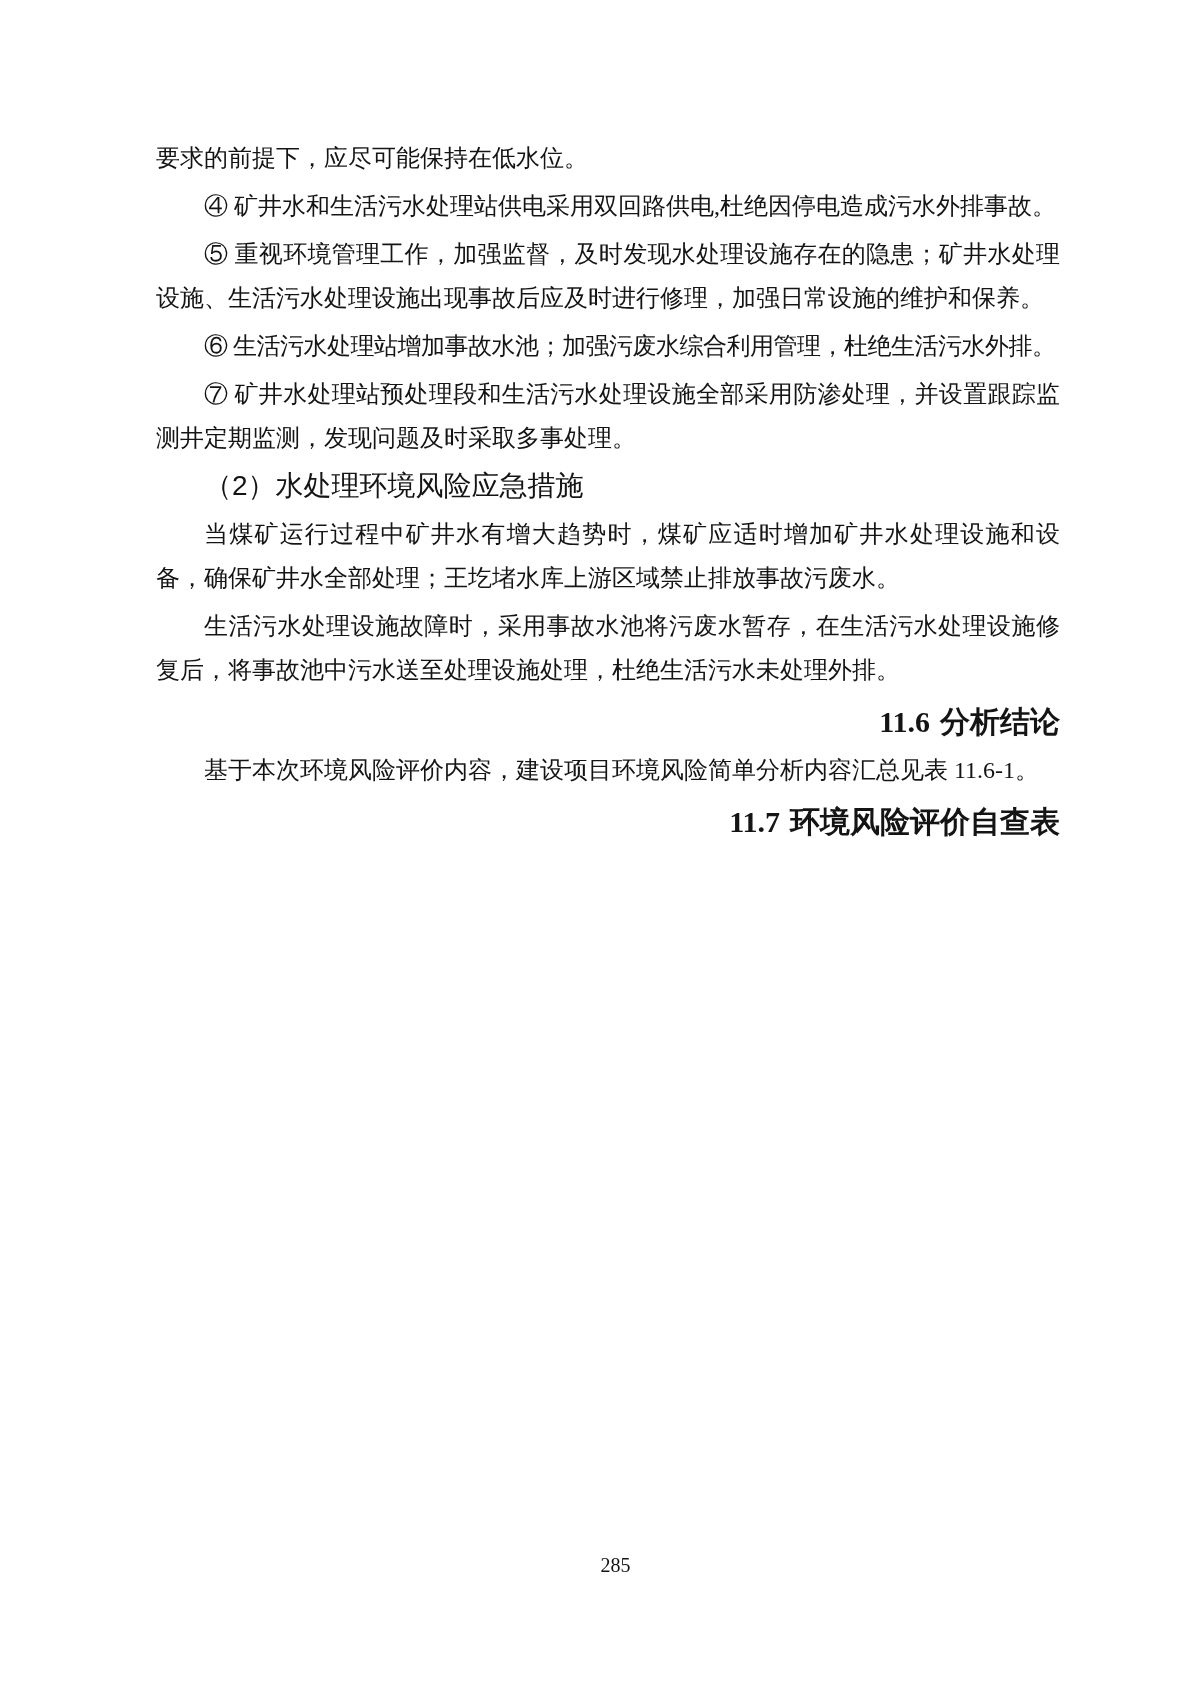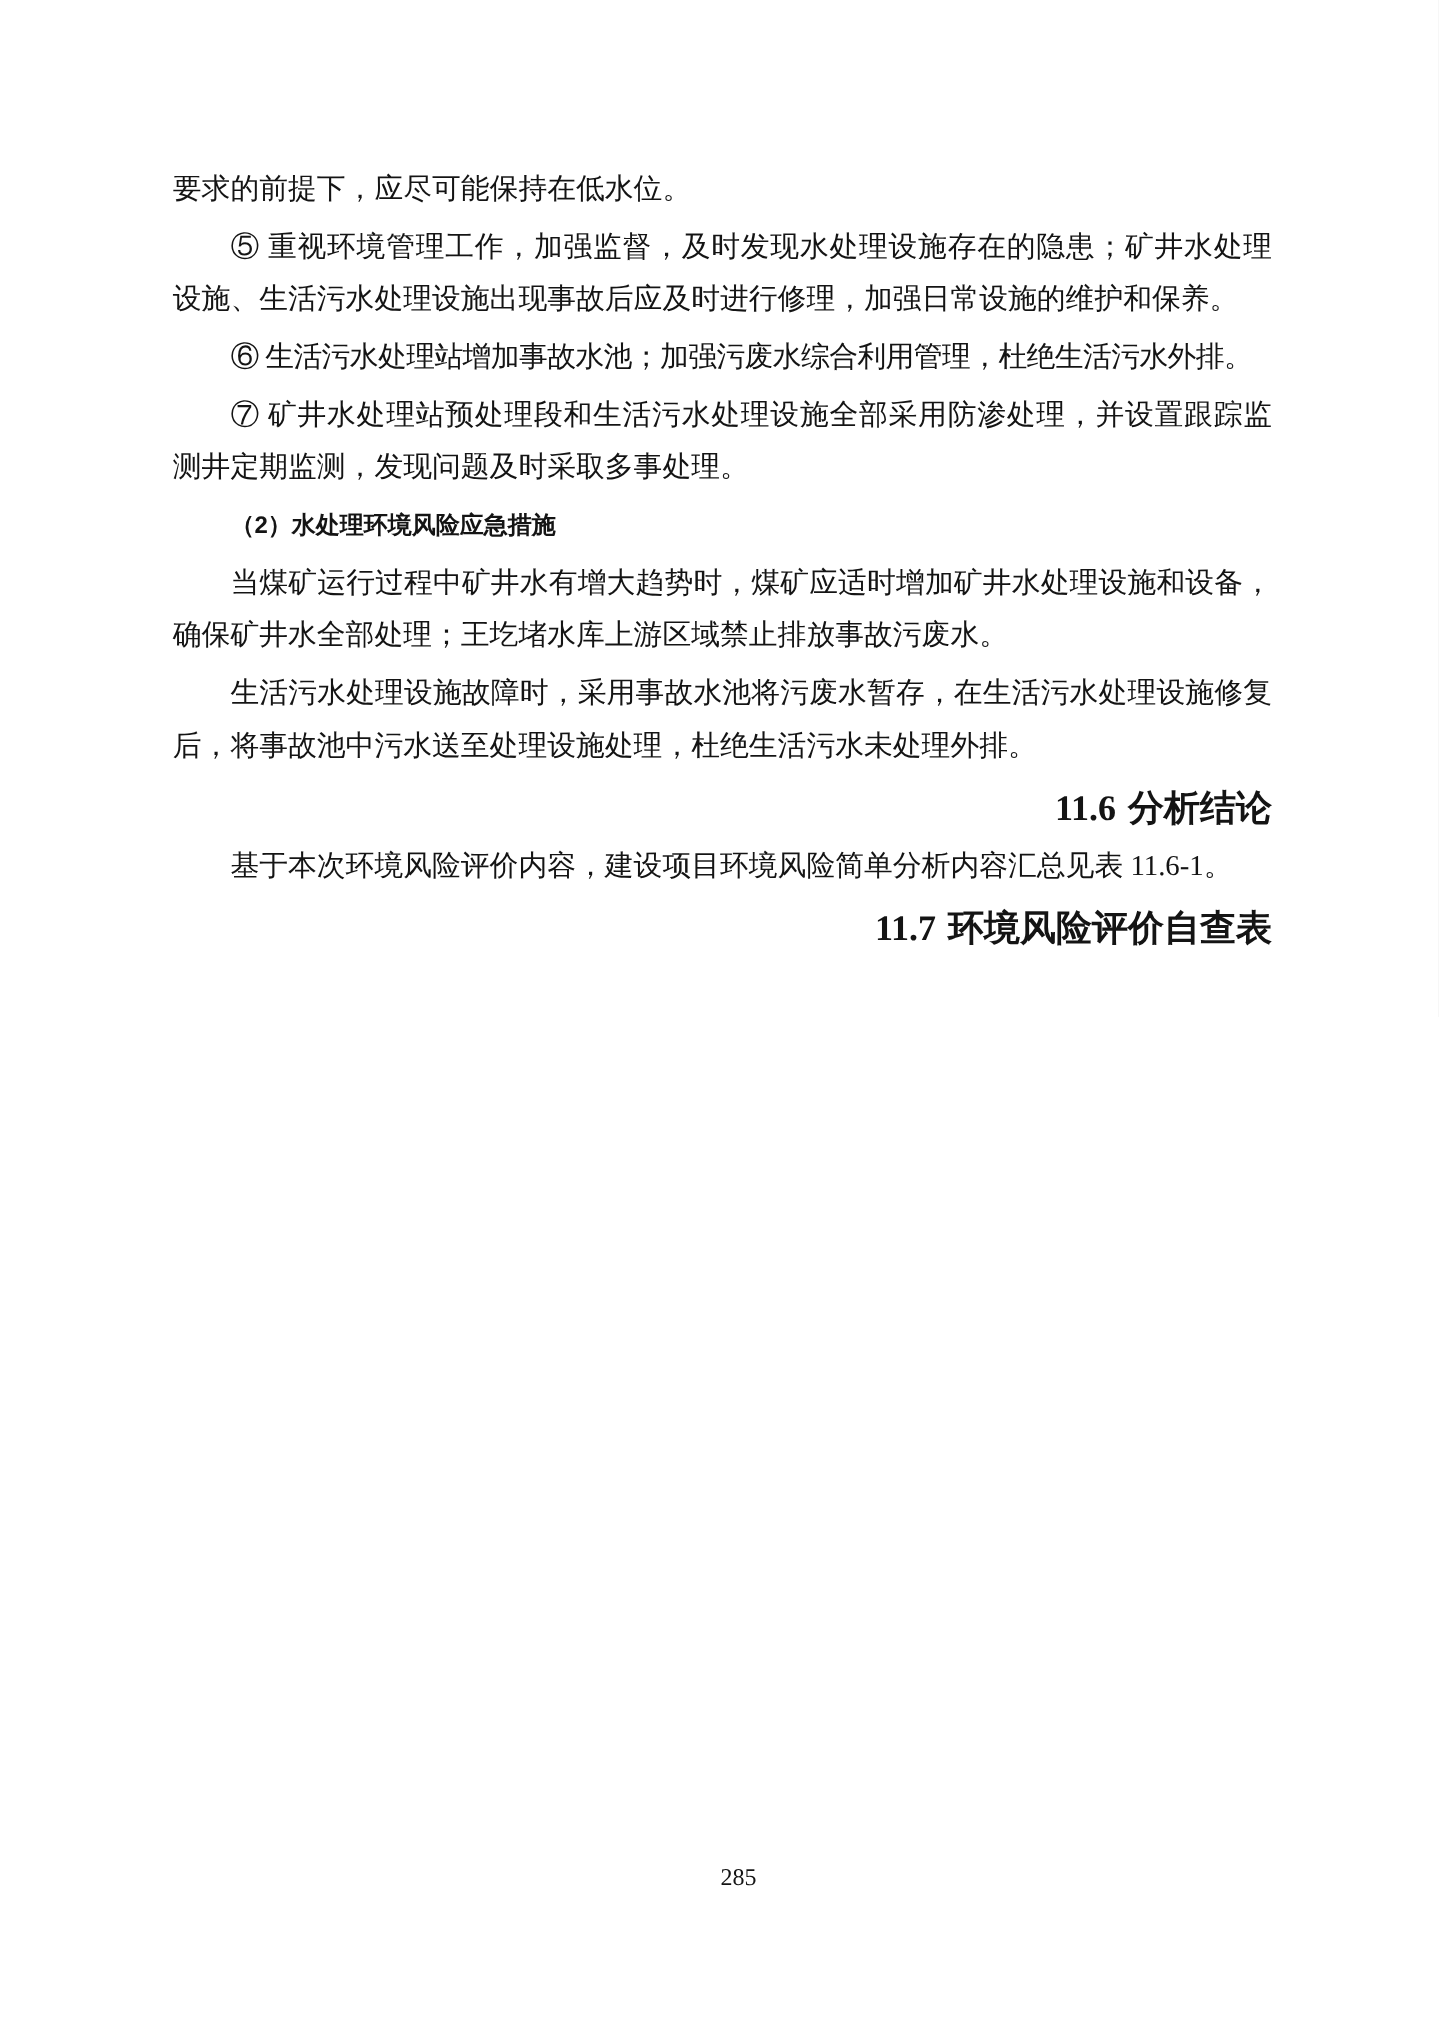--- a/index.html
+++ b/index.html
@@ -16,29 +16,29 @@
   .content {
     position: absolute;
     left: 140px;
     top: 136px;
     width: 920px;
     text-align: justify;
     text-justify: inter-character;
     font-size: 24px;
     line-height: 44px;
   }
-  .content p { margin: 0 0 4px 4px; }
+  .content p { margin: 0 0 4px 16px; }
   .indent { text-indent: 48px; }
   .tight { letter-spacing: -0.5px; }
   .subhead {
-    font-weight: bold;
+    font-weight: normal;
     font-family: "Liberation Sans", "DejaVu Sans", sans-serif;
     text-indent: 48px;
     margin: 0 0 4px 0;
-    font-size: 20px;
+    font-size: 28px;
     line-height: 44px;
   }
   h2.sec {
     font-size: 30px;
     line-height: 44px;
     margin: 8px 0 4px 0;
     font-weight: bold;
     text-align: right;
     text-indent: 0;
   }
@@ -61,20 +61,21 @@
   }
 </style>
 </head>
 <body>
 
 <div class="page">
   <div class="content">
 
     <p>要求的前提下，应尽可能保持在低水位。</p>
 
+    <p class="indent">④ 矿井水和生活污水处理站供电采用双回路供电,杜绝因停电造成污水外排事故。</p>
 
     <p class="indent">⑤ 重视环境管理工作，加强监督，及时发现水处理设施存在的隐患；矿井水处理设施、生活污水处理设施出现事故后应及时进行修理，加强日常设施的维护和保养。</p>
 
     <p class="indent tight">⑥ 生活污水处理站增加事故水池；加强污废水综合利用管理，杜绝生活污水外排。</p>
 
     <p class="indent">⑦ 矿井水处理站预处理段和生活污水处理设施全部采用防渗处理，并设置跟踪监测井定期监测，发现问题及时采取多事处理。</p>
 
     <p class="subhead">（2）水处理环境风险应急措施</p>
 
     <p class="indent">当煤矿运行过程中矿井水有增大趋势时，煤矿应适时增加矿井水处理设施和设备，确保矿井水全部处理；王圪堵水库上游区域禁止排放事故污废水。</p>

